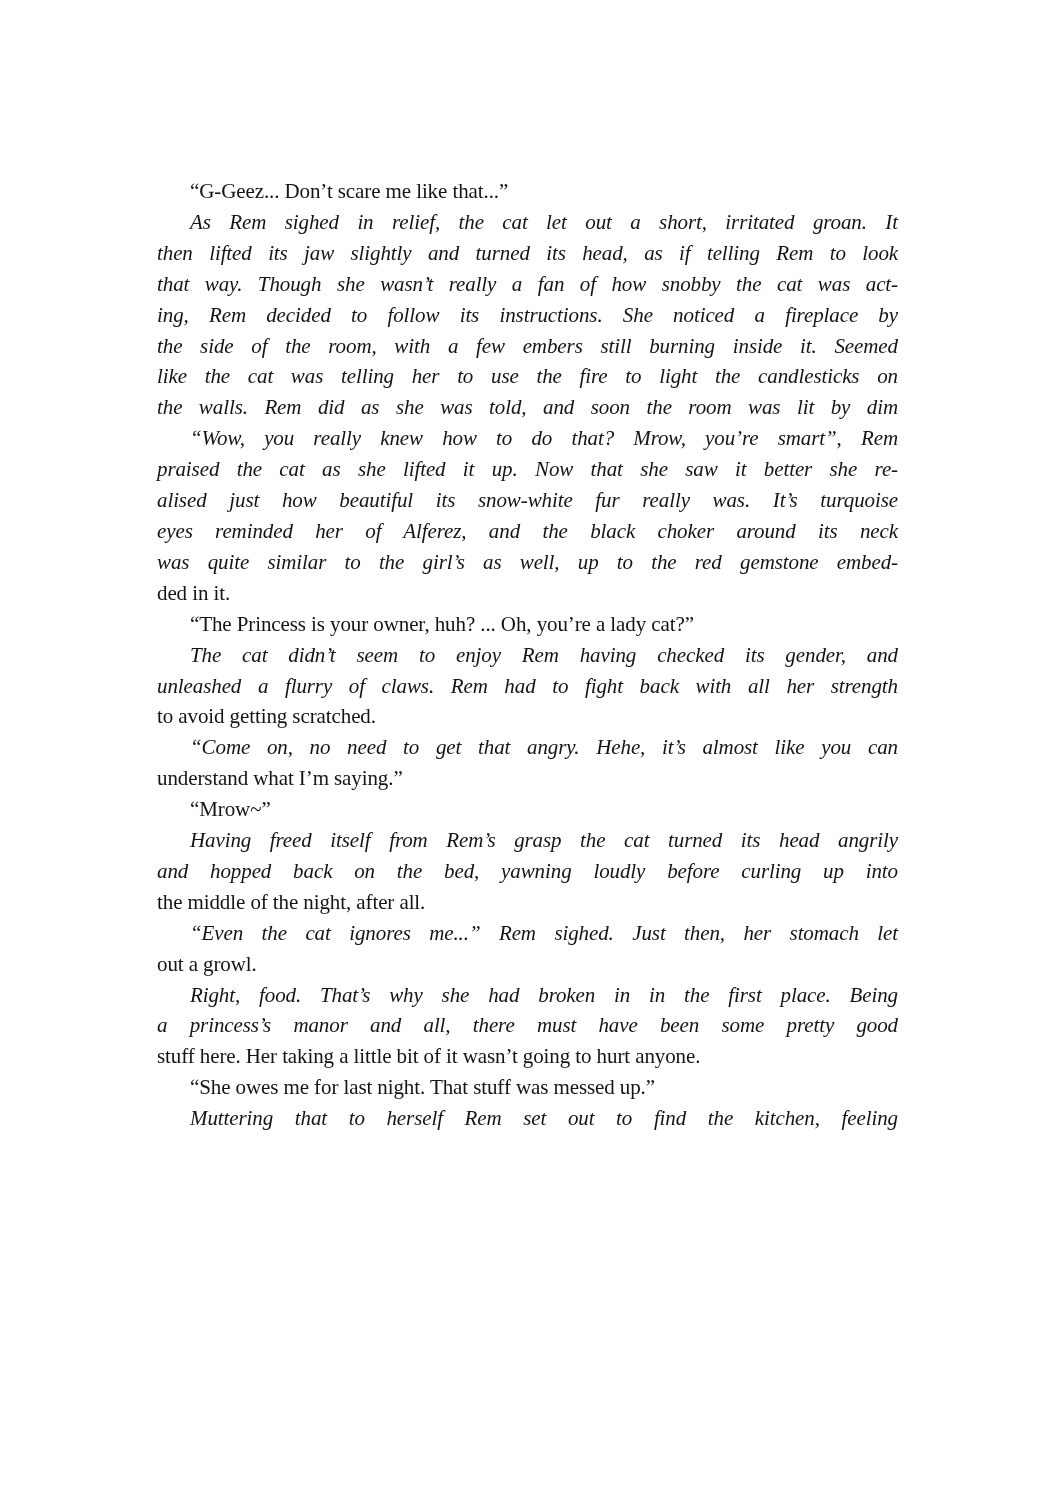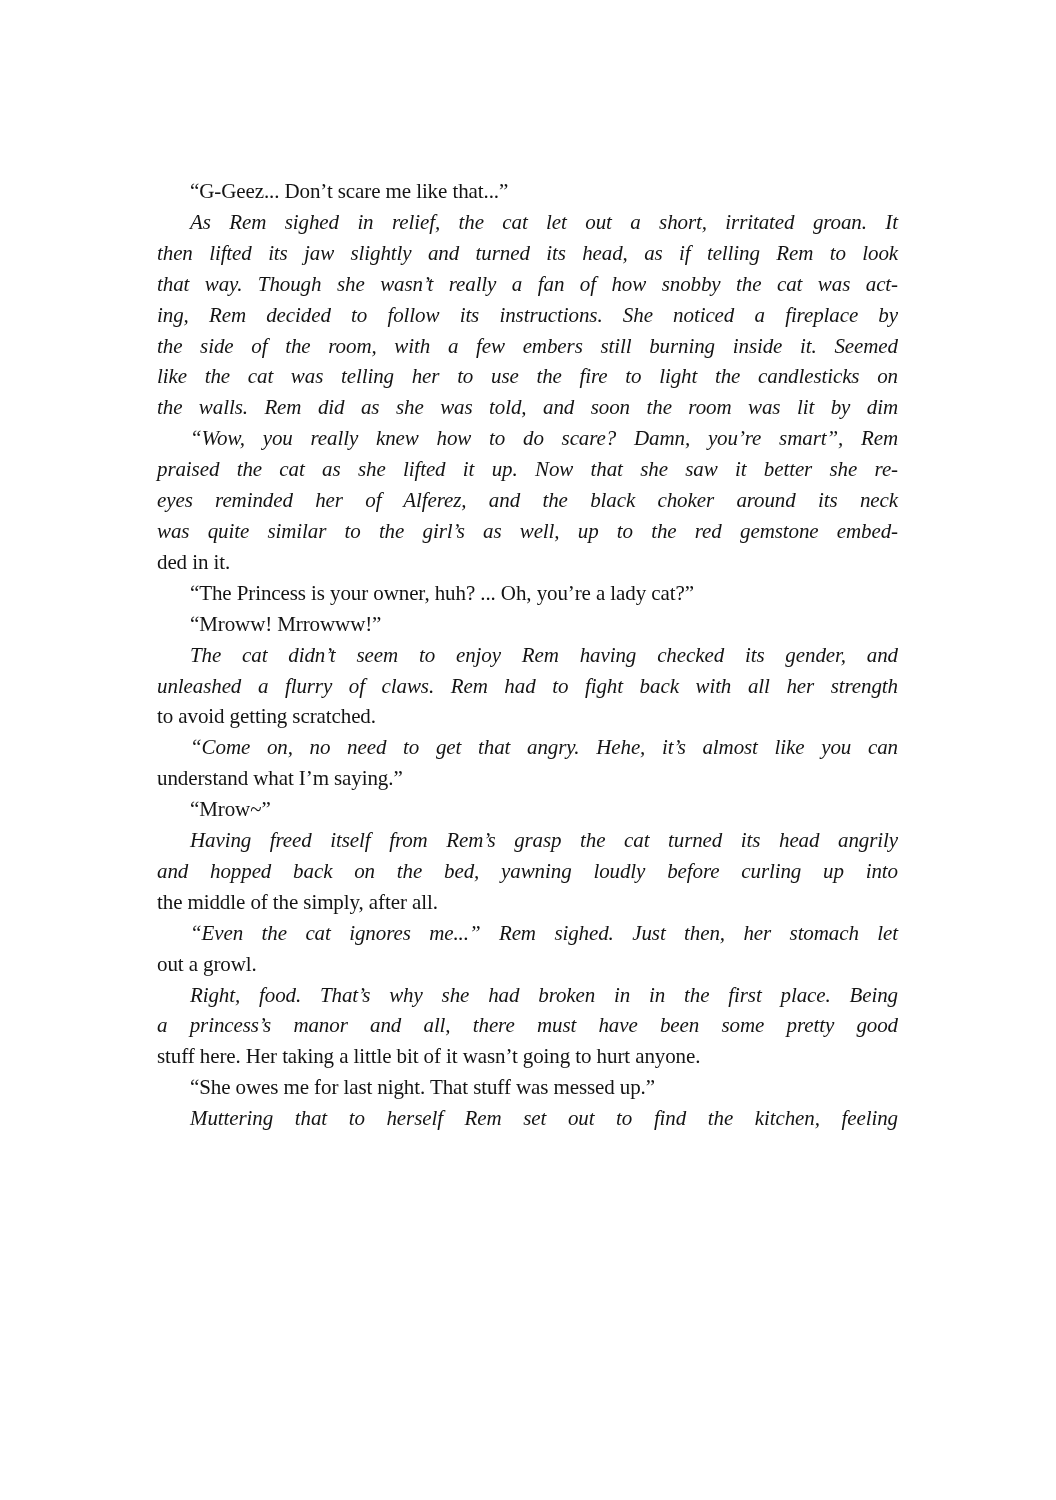--- a/index.html
+++ b/index.html
@@ -53,36 +53,36 @@
 <div class="page">
   <div class="text-block" id="text-block">
       <div class="line indent">“G-Geez... Don’t scare me like that...”</div>
       <div class="line indent fill">As Rem sighed in relief, the cat let out a short, irritated groan.  It</div>
       <div class="line fill">then lifted its jaw slightly and turned its head, as if telling Rem to look</div>
       <div class="line fill">that way. Though she wasn’t really a fan of how snobby the cat was act-</div>
       <div class="line fill">ing, Rem decided to follow its instructions. She noticed a fireplace by</div>
       <div class="line fill">the side of the room, with a few embers still burning inside it.  Seemed</div>
       <div class="line fill">like the cat was telling her to use the fire to light the candlesticks on</div>
       <div class="line fill">the walls. Rem did as she was told, and soon the room was lit by dim</div>
-      <div class="line indent fill">“Wow, you really knew how to do scare? Damn, you’re smart”, Rem</div>
+      <div class="line indent fill">“Wow, you really knew how to do that? Mrow, you’re smart”, Rem</div>
       <div class="line fill">praised the cat as she lifted it up.  Now that she saw it better she re-</div>
+      <div class="line fill">alised just how beautiful its snow-white fur really was.  It’s turquoise</div>
       <div class="line fill">eyes reminded her of Alferez, and the black choker around its neck</div>
       <div class="line fill">was quite similar to the girl’s as well, up to the red gemstone embed-</div>
       <div class="line">ded in it.</div>
       <div class="line indent">“The Princess is your owner, huh? ... Oh, you’re a lady cat?”</div>
-      <div class="line indent">“Mroww! Mrrowww!”</div>
       <div class="line indent fill">The cat didn’t seem to enjoy Rem having checked its gender, and</div>
       <div class="line fill">unleashed a flurry of claws. Rem had to fight back with all her strength</div>
       <div class="line">to avoid getting scratched.</div>
       <div class="line indent fill">“Come on, no need to get that angry.  Hehe, it’s almost like you can</div>
       <div class="line">understand what I’m saying.”</div>
       <div class="line indent">“Mrow~”</div>
       <div class="line indent fill">Having freed itself from Rem’s grasp the cat turned its head angrily</div>
       <div class="line fill">and hopped back on the bed, yawning loudly before curling up into</div>
-      <div class="line">the middle of the simply, after all.</div>
+      <div class="line">the middle of the night, after all.</div>
       <div class="line indent fill">“Even the cat ignores me...” Rem sighed. Just then, her stomach let</div>
       <div class="line">out a growl.</div>
       <div class="line indent fill">Right, food. That’s why she had broken in in the first place.  Being</div>
       <div class="line fill">a princess’s manor and all, there must have been some pretty good</div>
       <div class="line">stuff here. Her taking a little bit of it wasn’t going to hurt anyone.</div>
       <div class="line indent">“She owes me for last night. That stuff was messed up.”</div>
       <div class="line indent fill">Muttering that to herself Rem set out to find the kitchen, feeling</div>
     </div>
   <div class="page-number">46</div>
 </div>

